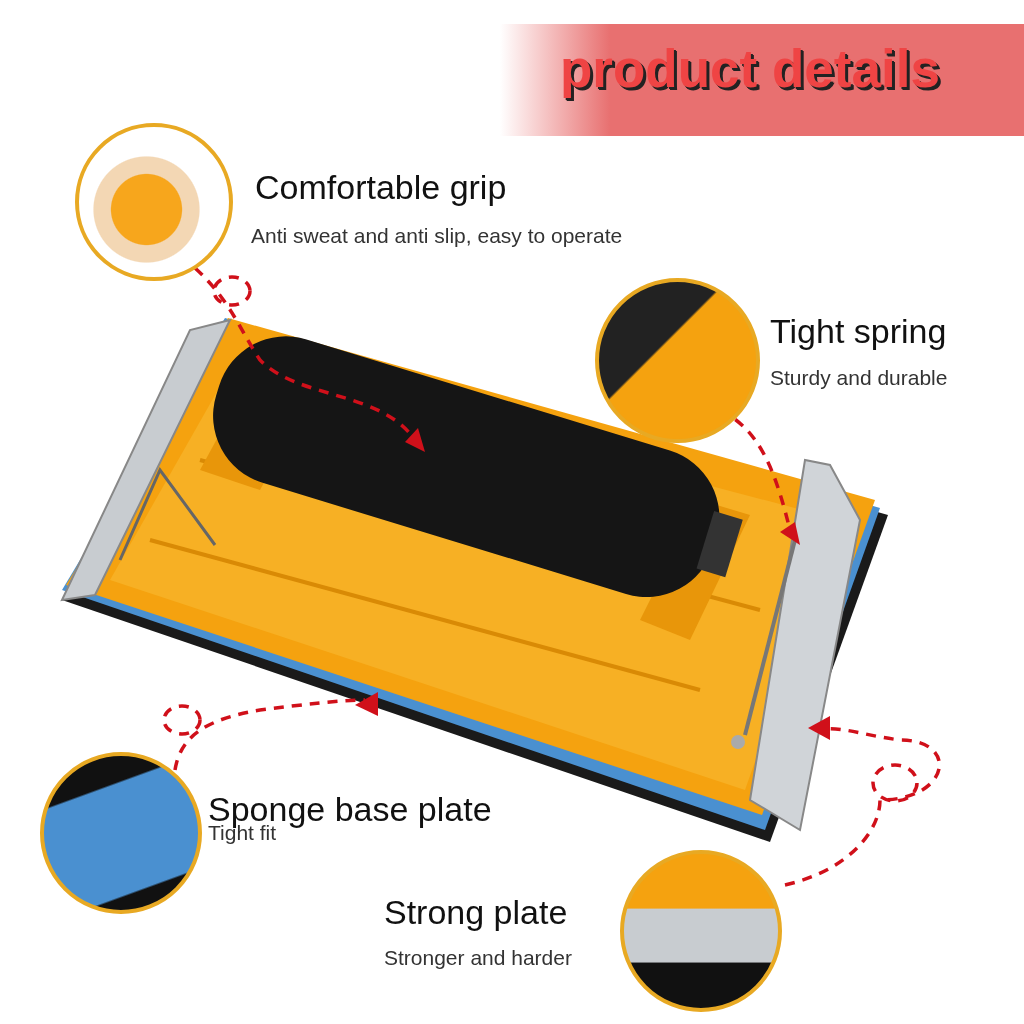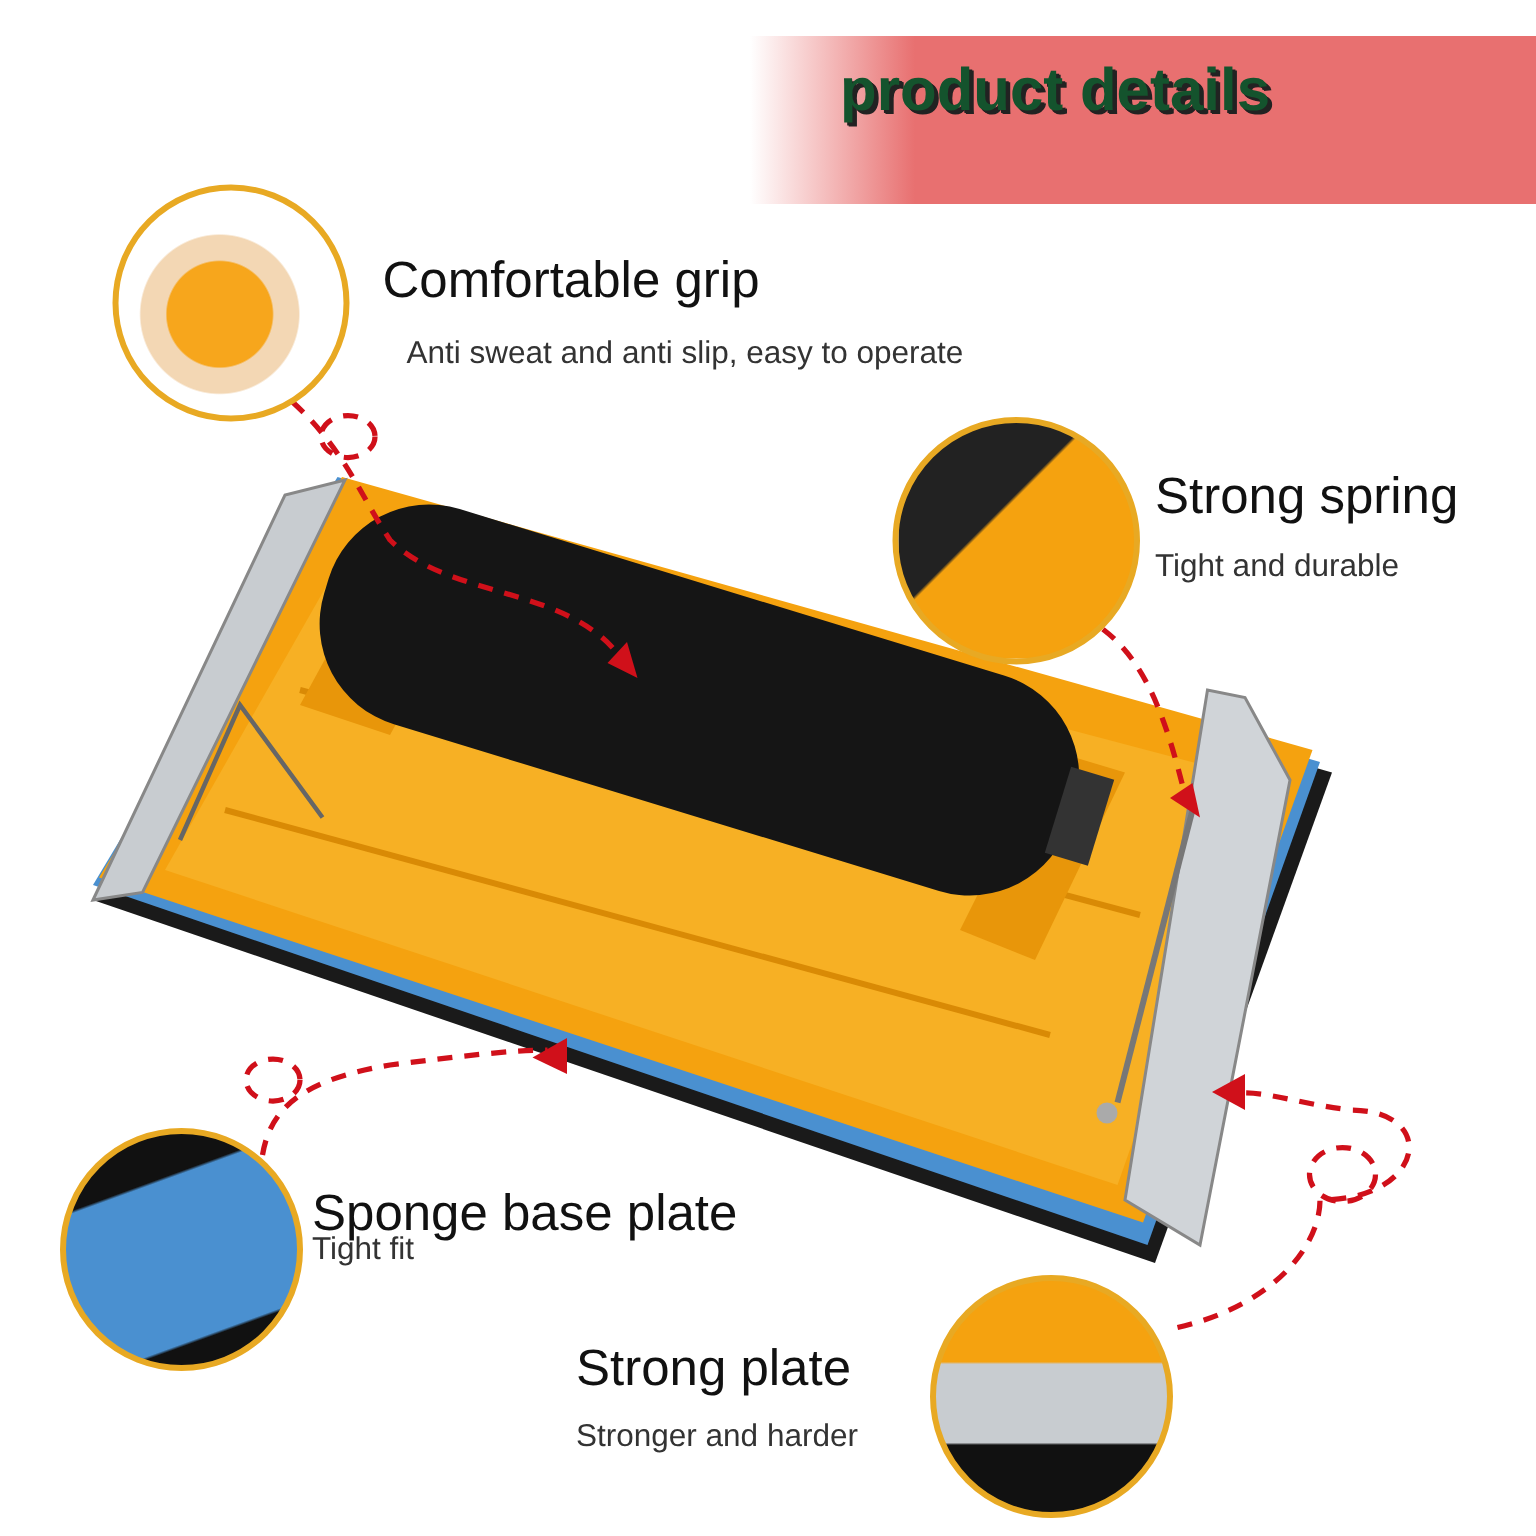--- a/index.html
+++ b/index.html
@@ -1,20 +1,20 @@
 <!DOCTYPE html>
 <html><head>
 <meta charset="utf-8">
 <style>
   html, body { margin: 0; padding: 0; }
   body { width: 1024px; height: 1024px; background: #ffffff; position: relative; overflow: hidden;
          font-family: "Liberation Sans", sans-serif; }
   .banner { position: absolute; left: 500px; top: 24px; width: 524px; height: 112px;
             background: linear-gradient(to right, rgba(232,112,112,0) 0px, #e87070 110px, #e87070 100%); }
-  .banner-text { position: absolute; left: 560px; top: 38px; font-size: 40px; font-weight: bold; color: #14532d;
+  .banner-text { position: absolute; left: 560px; top: 38px; font-size: 53px; font-weight: bold; color: #ef4444;
                  letter-spacing: 0px; text-shadow: 3px 3px 0 #222, 2px 2px 0 #222; white-space: nowrap; }
   .title { position: absolute; font-size: 34px; color: #111; white-space: nowrap; }
   .sub { position: absolute; font-size: 21px; color: #333; white-space: nowrap; }
   .circle { position: absolute; border-radius: 50%; border: 4px solid #e8a923; overflow: hidden; box-sizing: border-box; }
   svg.main { position: absolute; left: 0; top: 0; }
 </style>
 </head>
 <body>
 
 <div class="banner"></div>
@@ -60,22 +60,22 @@
   <polygon points="355,705 378,692 378,716" fill="#d0101a"></polygon>
   <polygon points="808,728 830,716 830,740" fill="#d0101a"></polygon>
 </svg>
 
 <div class="circle" style="left:75px; top:123px; width:158px; height:158px; background: radial-gradient(circle at 45% 55%, #f7a61c 0 30%, #f3d7b4 31% 45%, #fff 46%);"></div>
 <div class="circle" style="left:595px; top:278px; width:165px; height:165px; background: linear-gradient(135deg, #222 0 40%, #f5a20f 41% 100%);"></div>
 <div class="circle" style="left:40px; top:752px; width:162px; height:162px; background: linear-gradient(160deg, #111 0 25%, #4a90d0 26% 80%, #111 81%);"></div>
 <div class="circle" style="left:620px; top:850px; width:162px; height:162px; background: linear-gradient(180deg, #f5a20f 0 35%, #c8ccd0 36% 70%, #111 71%);"></div>
 
 <div class="title" style="left:255px; top:168px;">Comfortable grip</div>
-<div class="sub" style="left:271px; top:224px;">Anti sweat and anti slip, easy to operate</div>
+<div class="sub" style="left:251px; top:224px;">Anti sweat and anti slip, easy to operate</div>
 
-<div class="title" style="left:770px; top:312px;">Strong spring</div>
-<div class="sub" style="left:770px; top:366px;">Tight and durable</div>
+<div class="title" style="left:770px; top:312px;">Tight spring</div>
+<div class="sub" style="left:770px; top:366px;">Sturdy and durable</div>
 
 <div class="title" style="left:208px; top:790px;">Sponge base plate</div>
 <div class="sub" style="left:208px; top:821px;">Tight fit</div>
 
 <div class="title" style="left:384px; top:893px;">Strong plate</div>
 <div class="sub" style="left:384px; top:946px;">Stronger and harder</div>
 
 </body></html>

